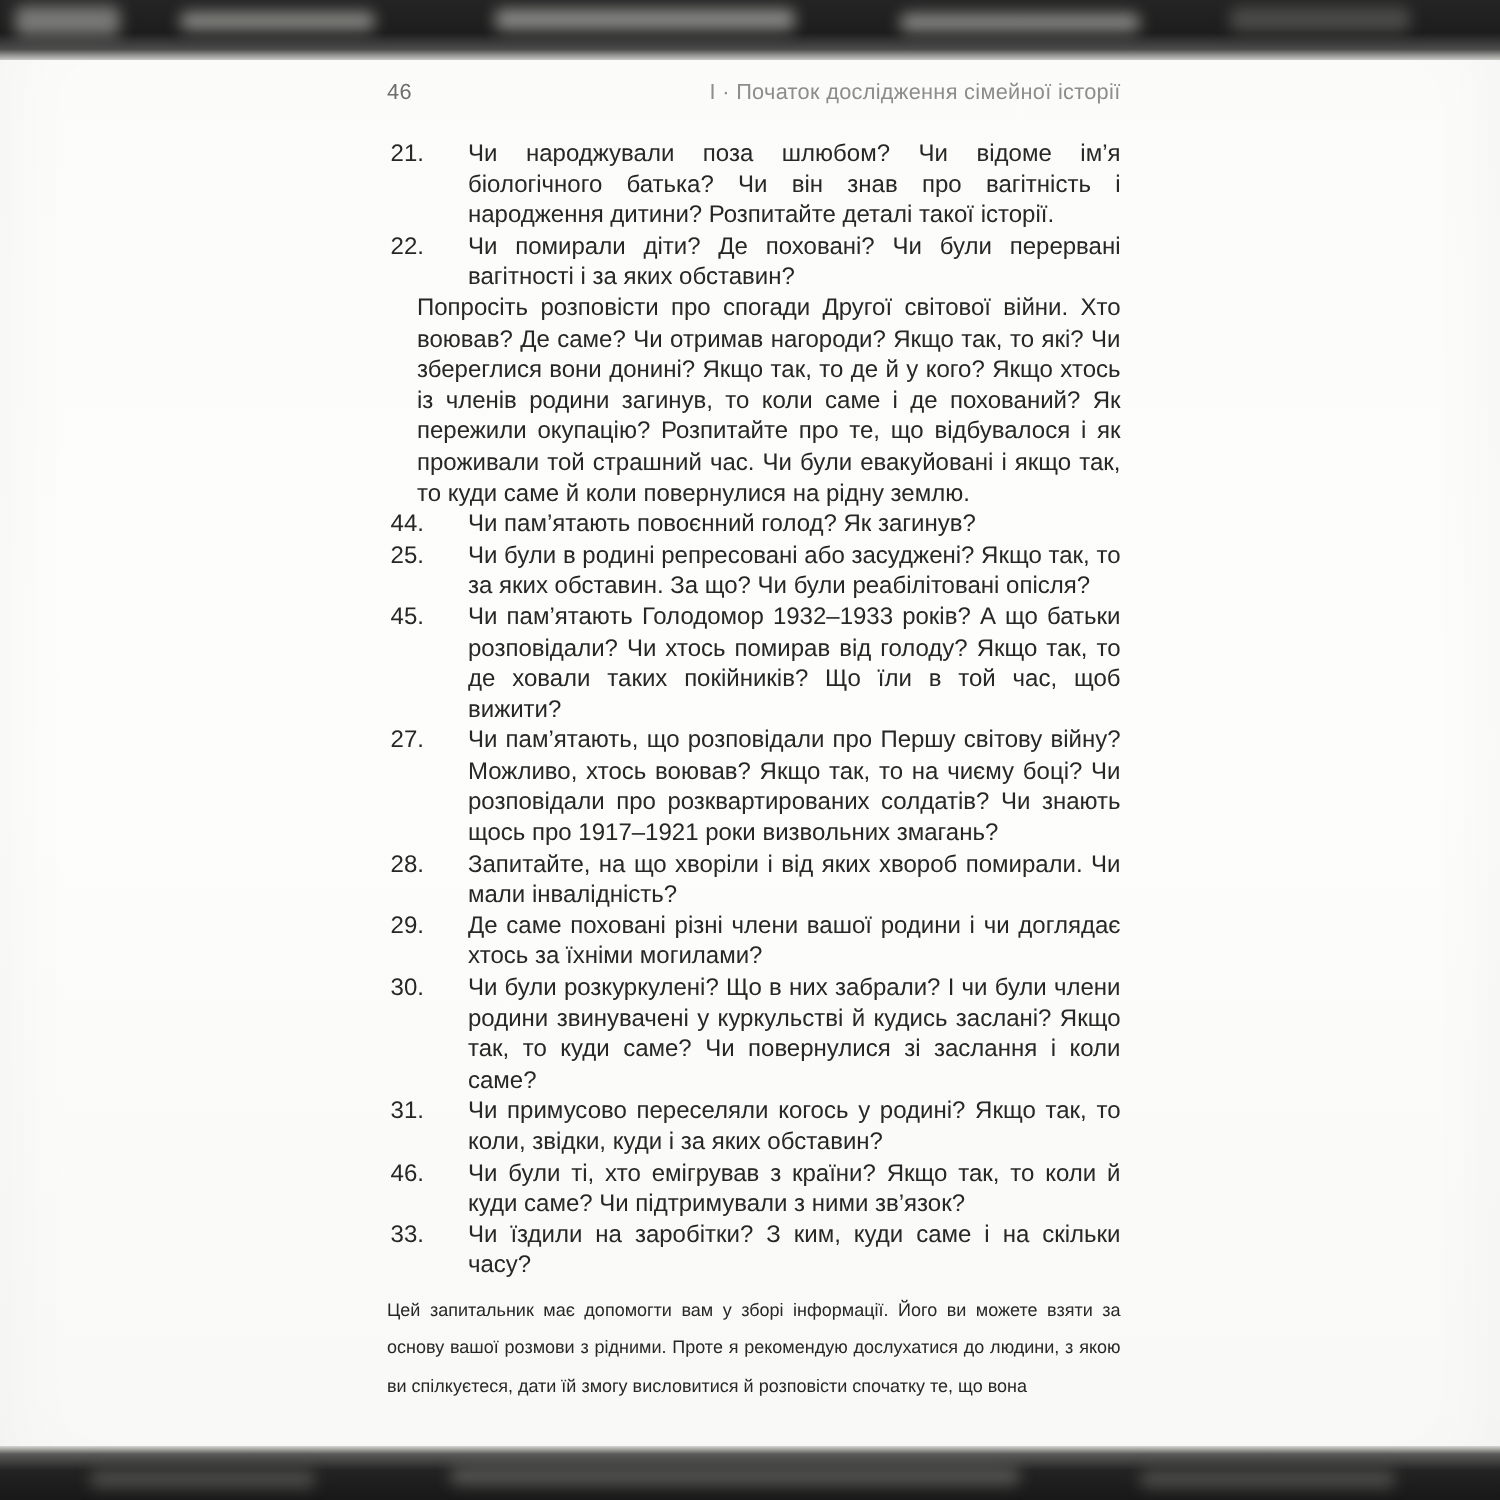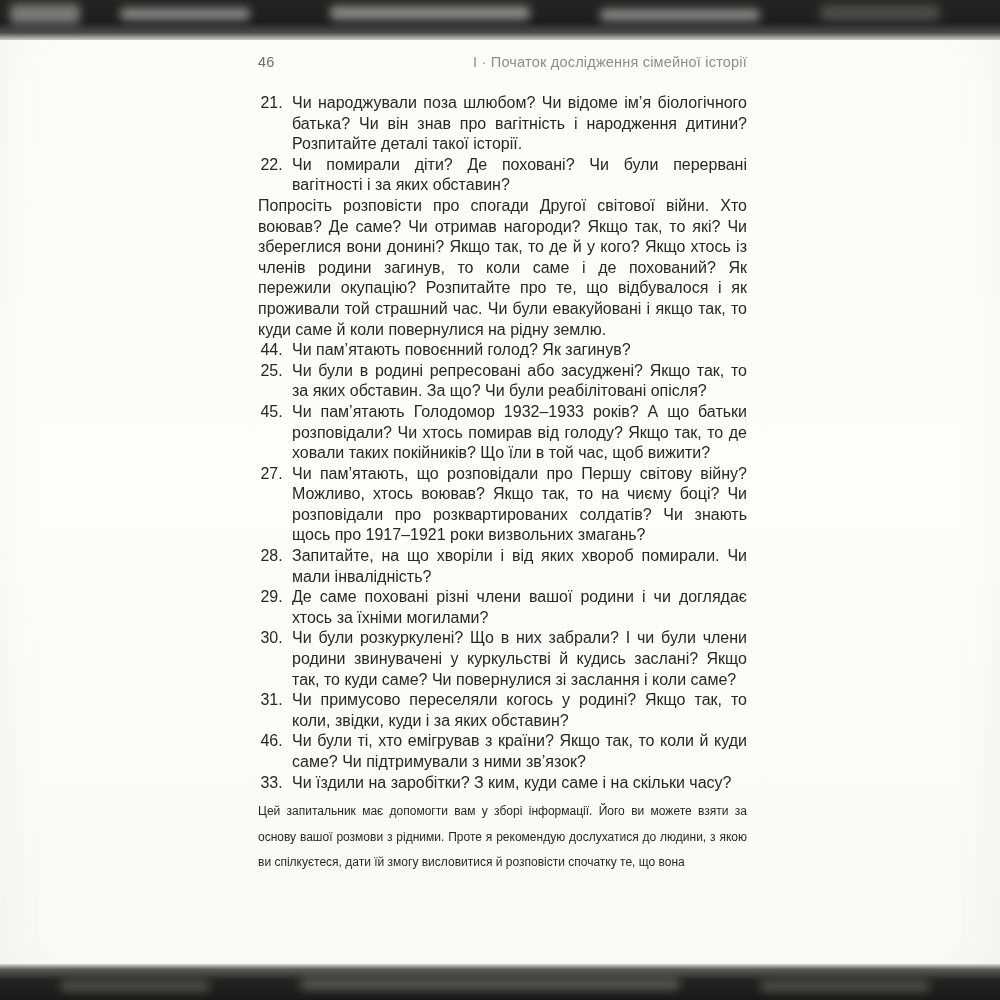--- a/index.html
+++ b/index.html
@@ -45,20 +45,21 @@
     color:#272725;
   }
   .q-item{display:flex;}
   .q-num{
     flex:0 0 27px;width:27px;text-align:center;
     padding-right:7px;color:#272725;
   }
   .q-text{
     flex:1;text-align:justify;
     text-justify:inter-word;
+    margin-left:20px;
   }
   .closing{
     margin-top:6px;
     font-size:12px;line-height:25.5px;color:#272725;
     text-align:justify;
   }
 </style>
 </head>
 <body>
 

